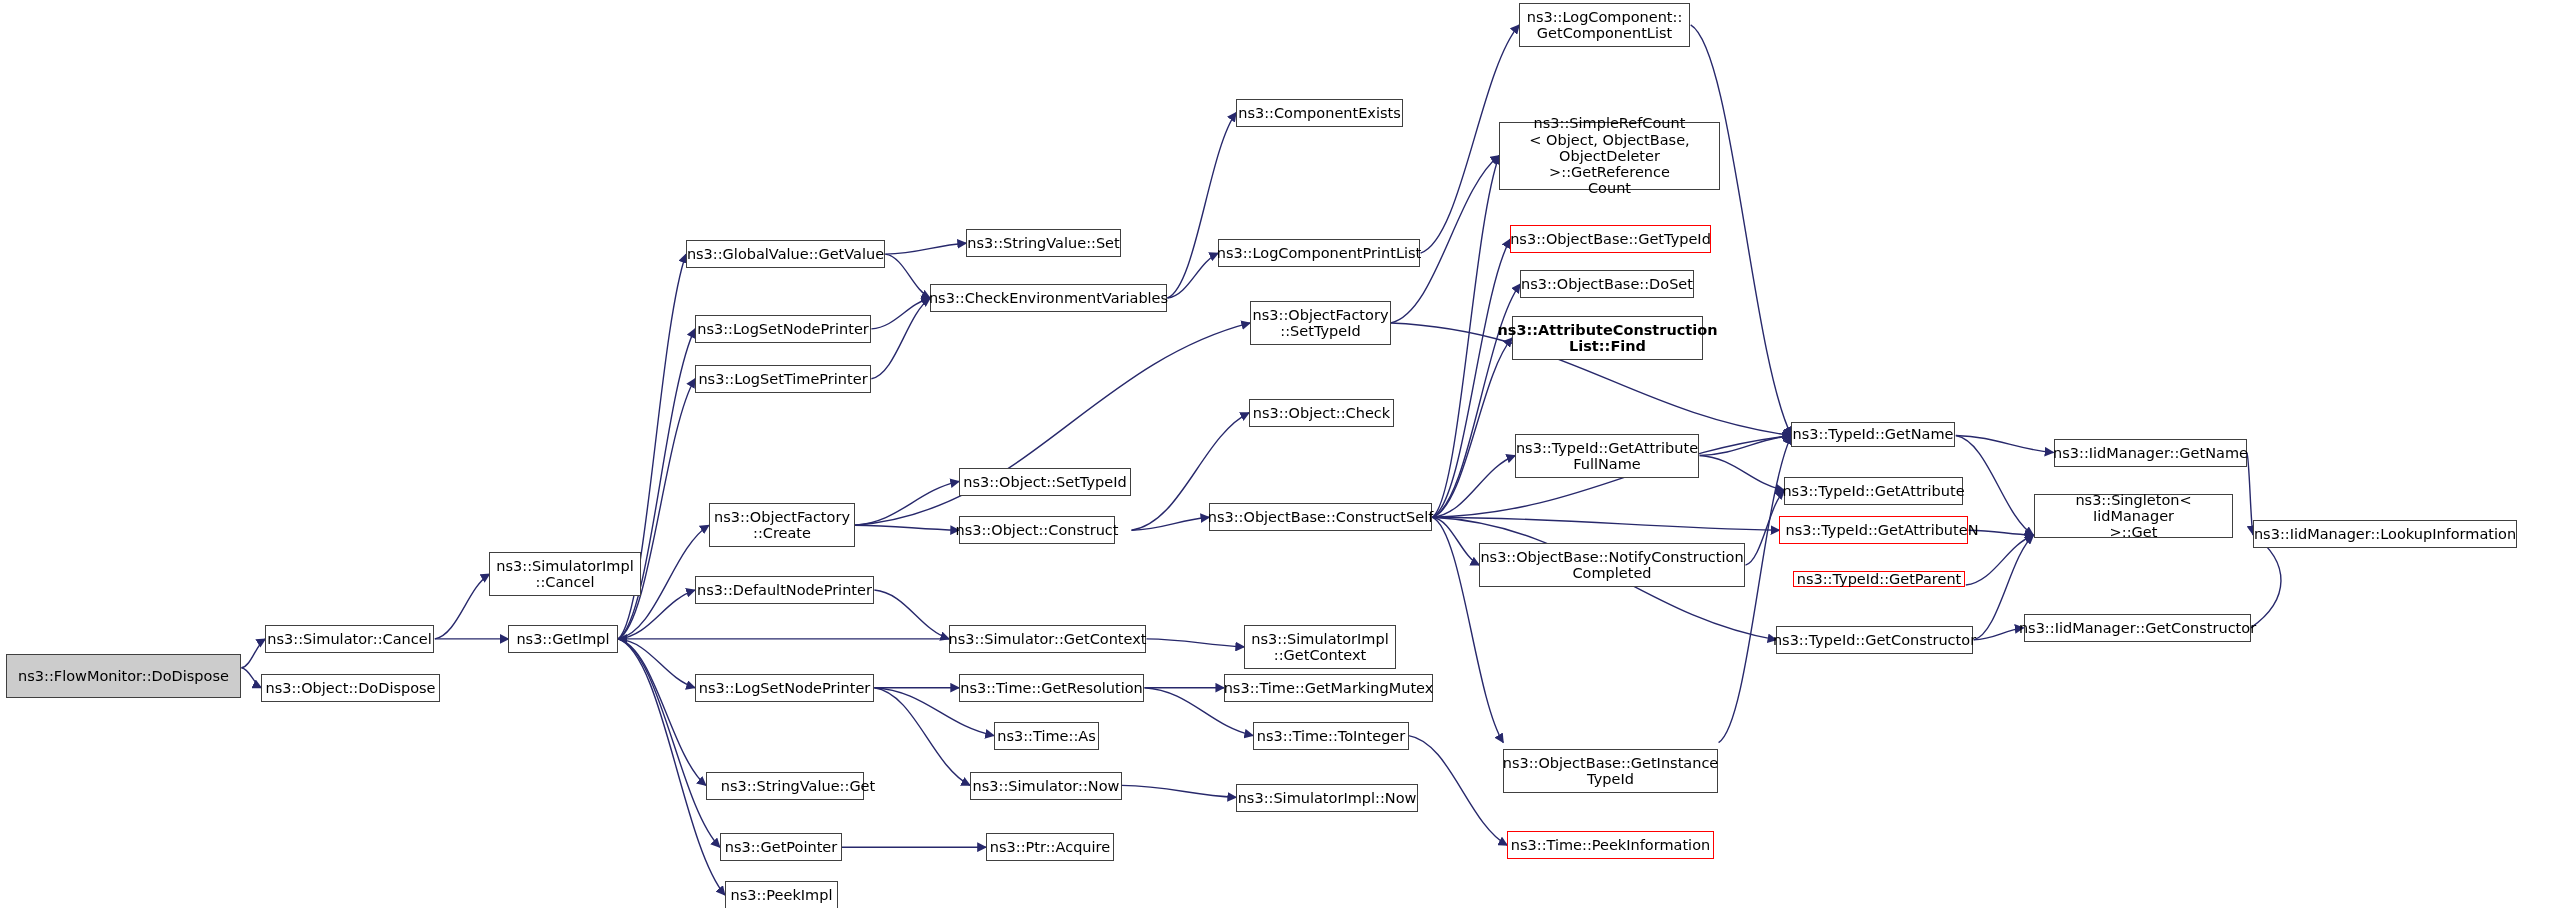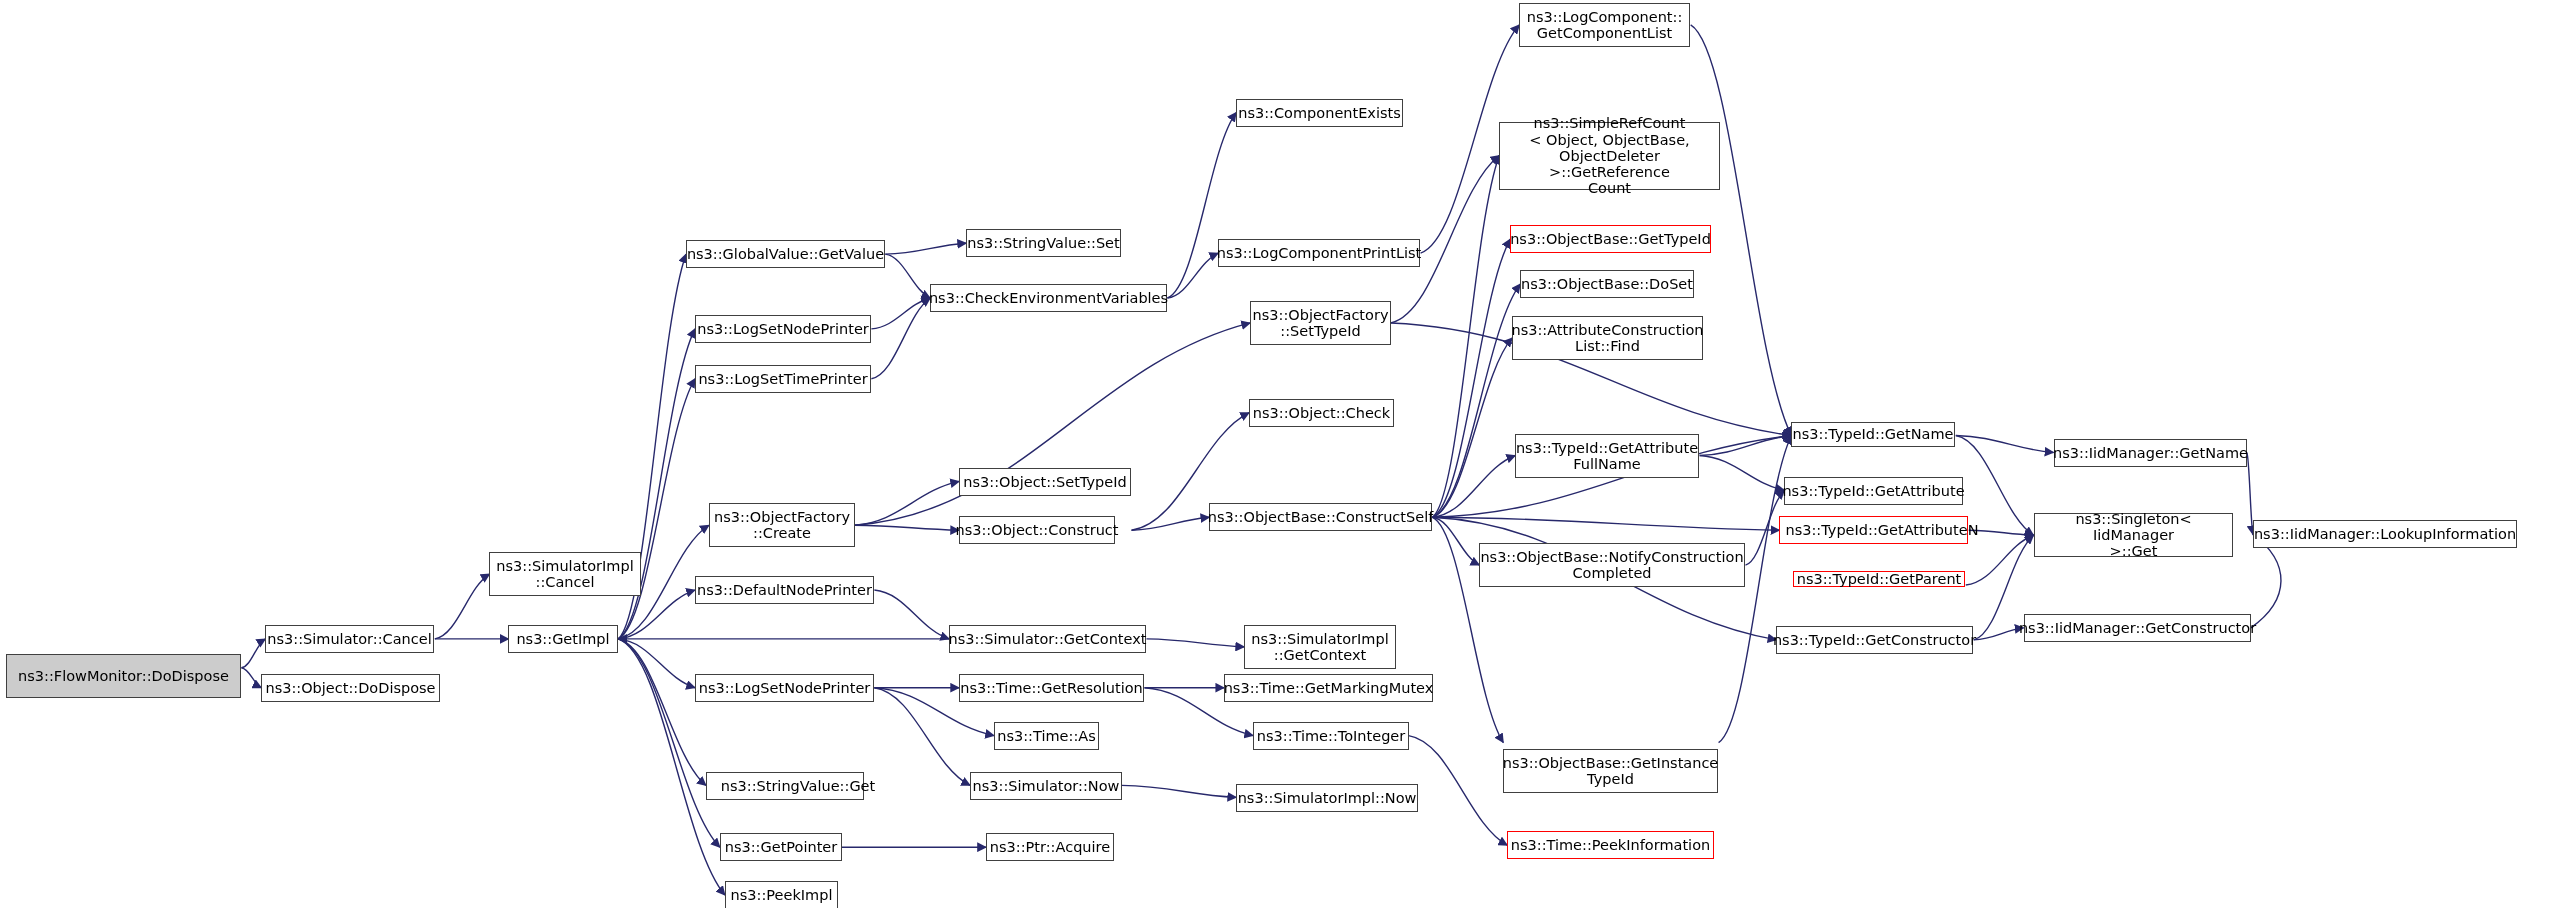--- a/index.html
+++ b/index.html
@@ -142,34 +142,34 @@
       <div class="node" style="left: 1253px; top: 722px; width: 156px; height: 28px;">ns3::Time::ToInteger</div>
       <div class="node" style="left: 1236px; top: 784px; width: 182px; height: 28px;">ns3::SimulatorImpl::Now</div>
       <div class="node" style="left: 1519px; top: 3px; width: 171px; height: 44px;">ns3::LogComponent::
 GetComponentList</div>
       <div class="node" style="left: 1499px; top: 122px; width: 221px; height: 68px;">ns3::SimpleRefCount
 &lt; Object, ObjectBase,
 ObjectDeleter &gt;::GetReference
 Count</div>
       <div class="node red" style="left: 1510px; top: 225px; width: 201px; height: 28px;">ns3::ObjectBase::GetTypeId</div>
       <div class="node" style="left: 1520px; top: 270px; width: 174px; height: 28px;">ns3::ObjectBase::DoSet</div>
-      <div class="node" style="left: 1512px; top: 316px; width: 191px; height: 44px;">ns3::AttributeConstruction
+      <div class="node" style="left: 1512px; top: 316px; width: 191px; height: 44px; font-weight: bold;">ns3::AttributeConstruction
 List::Find</div>
       <div class="node" style="left: 1515px; top: 434px; width: 184px; height: 44px;">ns3::TypeId::GetAttribute
 FullName</div>
       <div class="node" style="left: 1479px; top: 543px; width: 266px; height: 44px;">ns3::ObjectBase::NotifyConstruction
 Completed</div>
       <div class="node" style="left: 1503px; top: 721px; width: 215px; height: 44px; margin-top: 28px;">ns3::ObjectBase::GetInstance
 TypeId</div>
       <div class="node red" style="left: 1507px; top: 831px; width: 207px; height: 28px;">ns3::Time::PeekInformation</div>
       <div class="node" style="left: 1791px; top: 422px; width: 164px; height: 25px;">ns3::TypeId::GetName</div>
       <div class="node" style="left: 1784px; top: 477px; width: 179px; height: 28px;">ns3::TypeId::GetAttribute</div>
       <div class="node red" style="left: 1779px; top: 516px; width: 189px; height: 28px; padding-left: 20px;">ns3::TypeId::GetAttributeN</div>
       <div class="node red" style="left: 1793px; top: 571px; width: 172px; height: 16px;">ns3::TypeId::GetParent</div>
       <div class="node" style="left: 1776px; top: 626px; width: 197px; height: 28px;">ns3::TypeId::GetConstructor</div>
       <div class="node" style="left: 2054px; top: 439px; width: 193px; height: 28px;">ns3::IidManager::GetName</div>
-      <div class="node" style="left: 2034px; top: 513px; width: 199px; height: 44px;">ns3::Singleton&lt; IidManager
+      <div class="node" style="left: 2034px; top: 494px; width: 199px; height: 44px;">ns3::Singleton&lt; IidManager
 &gt;::Get</div>
       <div class="node" style="left: 2024px; top: 614px; width: 227px; height: 28px;">ns3::IidManager::GetConstructor</div>
       <div class="node" style="left: 2253px; top: 520px; width: 264px; height: 28px;">ns3::IidManager::LookupInformation</div>
     </div>
 </div>
 
 
 </body></html>

